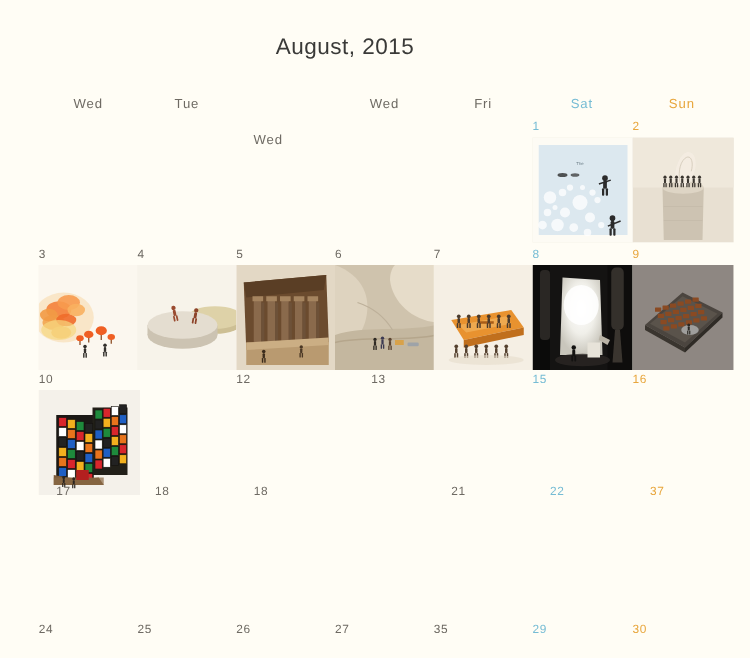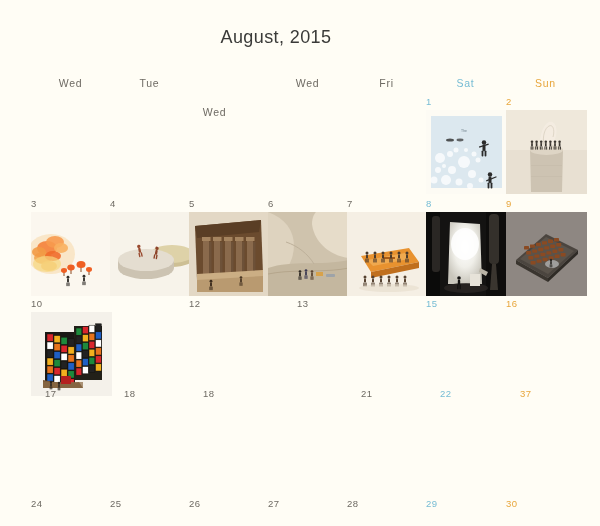--- a/index.html
+++ b/index.html
@@ -678,21 +678,21 @@
         <div class="day-cell" style="left: 110px;">
           <div class="day-number">25</div>
         </div>
         <div class="day-cell" style="left: 189px;">
           <div class="day-number">26</div>
         </div>
         <div class="day-cell" style="left: 268px;">
           <div class="day-number">27</div>
         </div>
         <div class="day-cell" style="left: 347px;">
-          <div class="day-number">28</div>
+          <div class="day-number">35</div>
         </div>
         <div class="day-cell" style="left: 426px;">
           <div class="day-number sat">29</div>
         </div>
         <div class="day-cell" style="left: 506px;">
           <div class="day-number sun">30</div>
         </div>
       </div>
     </div>
 

